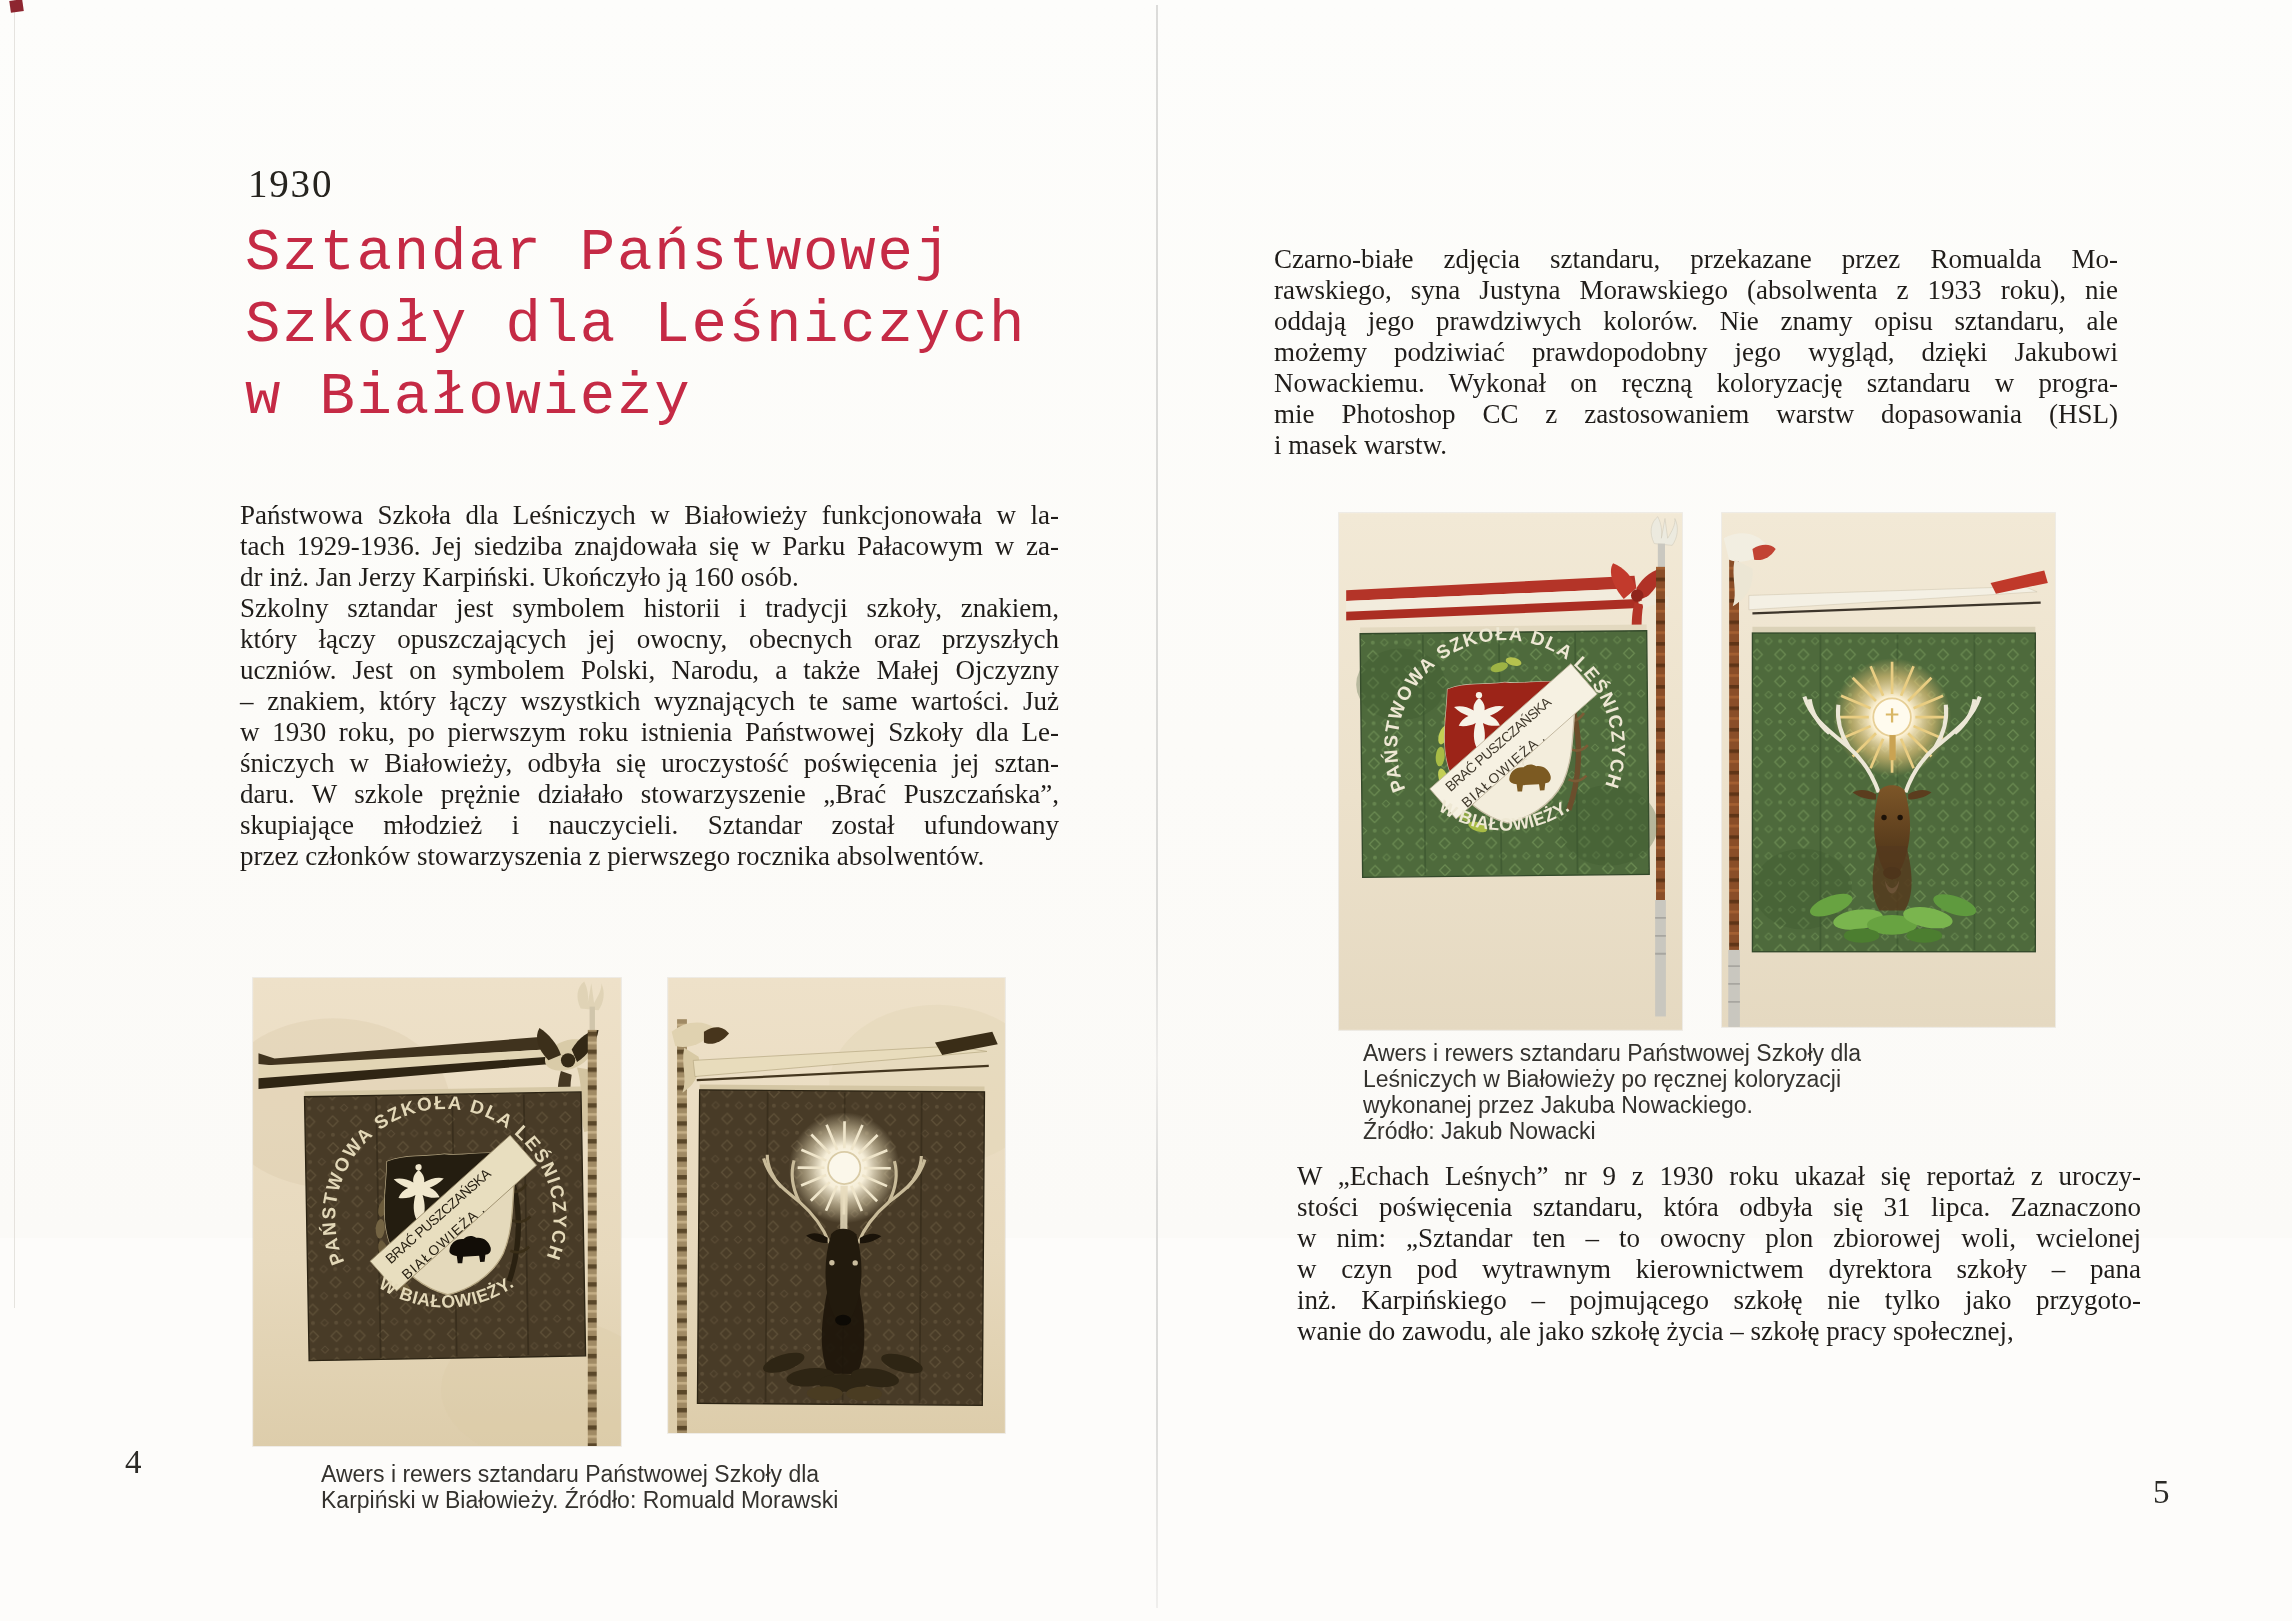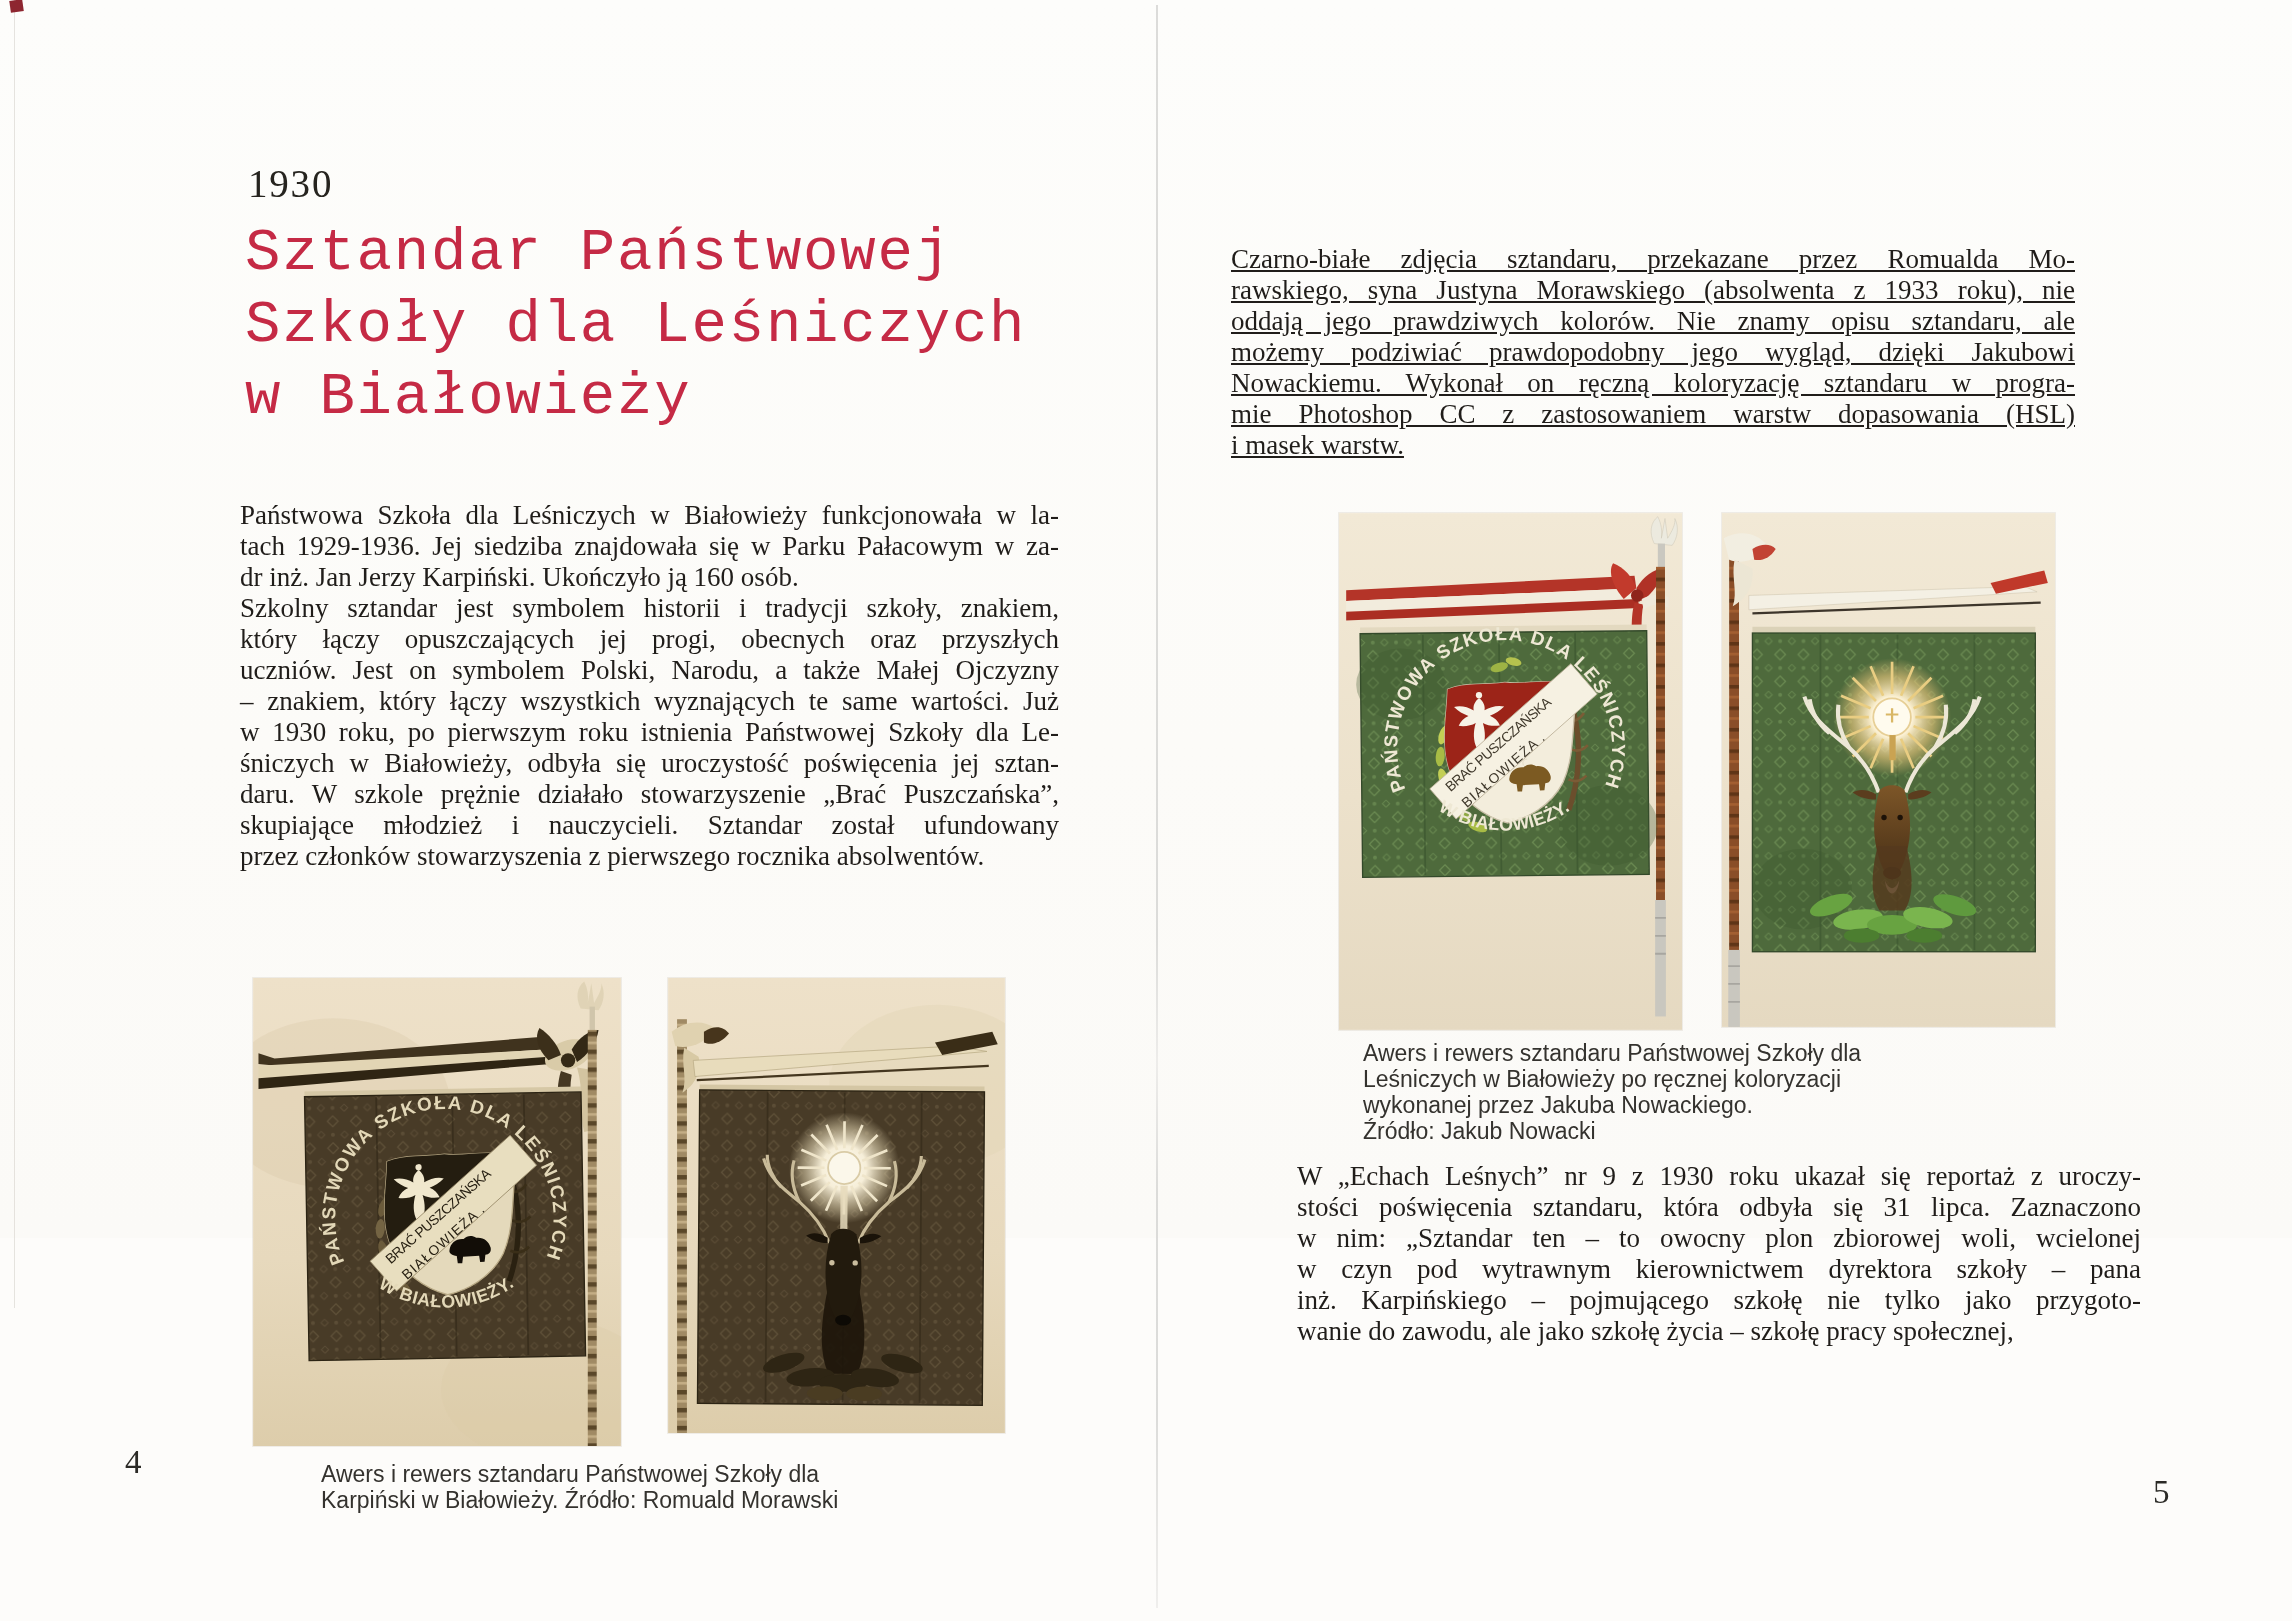--- a/index.html
+++ b/index.html
@@ -12,21 +12,21 @@
   #corner-mark{position:absolute;left:9.9px;top:0;width:13.4px;height:11.6px;background:#8e2630;transform:rotate(-8deg);}
   #gutter{position:absolute;left:1156px;top:5.4px;width:1.8px;height:1603px;
           background:linear-gradient(180deg,#d8d8d6 0%,#d8d8d6 58%,#ecebe9 66%,#d8d8d6 74%,#d8d8d6 88%,#eeedeb 100%);opacity:.9;}
   
   .abs{position:absolute;}
   #year{left:248px;top:161px;font-size:39px;letter-spacing:1.8px;color:#26241f;}
   #title{left:245px;top:218px;width:878px;font-family:Liberation Mono, monospace;
          font-weight:300;font-size:59px;line-height:72px;letter-spacing:1.8px;color:#c52a45;}
   .bodycol{font-size:27px;line-height:31px;color:#201d1a;}
   #left-body{left:240px;top:500px;width:819px;}
-  #right-body-top{left:1231px;top:244px;width:844px;text-decoration:underline;}
+  #right-body-top{left:1274px;top:244px;width:844px;}
   #right-body-bottom{left:1297px;top:1161px;width:844px;}
   .jline{text-align:justify;text-align-last:justify;white-space:normal;}
   .jline.last{text-align-last:left;}
   .caption{font-family:"Liberation Sans","DejaVu Sans",sans-serif;font-size:23px;line-height:26px;color:#34322e;}
   #left-caption{left:321px;top:1461px;width:627px;}
   #right-caption{left:1363px;top:1040px;width:734px;}
   .pagenum{font-size:33px;color:#2b2a26;}
   #pagenum-left{left:125px;top:1444px;}
   #pagenum-right{left:2153px;top:1474px;}
   
@@ -103,21 +103,21 @@
       <div class="title-line">w Białowieży</div>
     </div>
   <div id="left-body" class="abs bodycol">
       <div class="para">
         <div class="jline">Państwowa Szkoła dla Leśniczych w Białowieży funkcjonowała w la-</div>
         <div class="jline">tach 1929-1936. Jej siedziba znajdowała się w Parku Pałacowym w za-</div>
         <div class="jline last">dr inż. Jan Jerzy Karpiński. Ukończyło ją 160 osób.</div>
       </div>
       <div class="para">
         <div class="jline">Szkolny sztandar jest symbolem historii i tradycji szkoły, znakiem,</div>
-        <div class="jline">który łączy opuszczających jej progi, obecnych oraz przyszłych</div>
+        <div class="jline">który łączy opuszczających jej owocny, obecnych oraz przyszłych</div>
         <div class="jline">uczniów. Jest on symbolem Polski, Narodu, a także Małej Ojczyzny</div>
         <div class="jline">– znakiem, który łączy wszystkich wyznających te same wartości. Już</div>
         <div class="jline">w 1930 roku, po pierwszym roku istnienia Państwowej Szkoły dla Le-</div>
         <div class="jline">śniczych w Białowieży, odbyła się uroczystość poświęcenia jej sztan-</div>
         <div class="jline">daru. W szkole prężnie działało stowarzyszenie „Brać Puszczańska”,</div>
         <div class="jline">skupiające młodzież i nauczycieli. Sztandar został ufundowany</div>
         <div class="jline last">przez członków stowarzyszenia z pierwszego rocznika absolwentów.</div>
       </div>
     </div>
 

